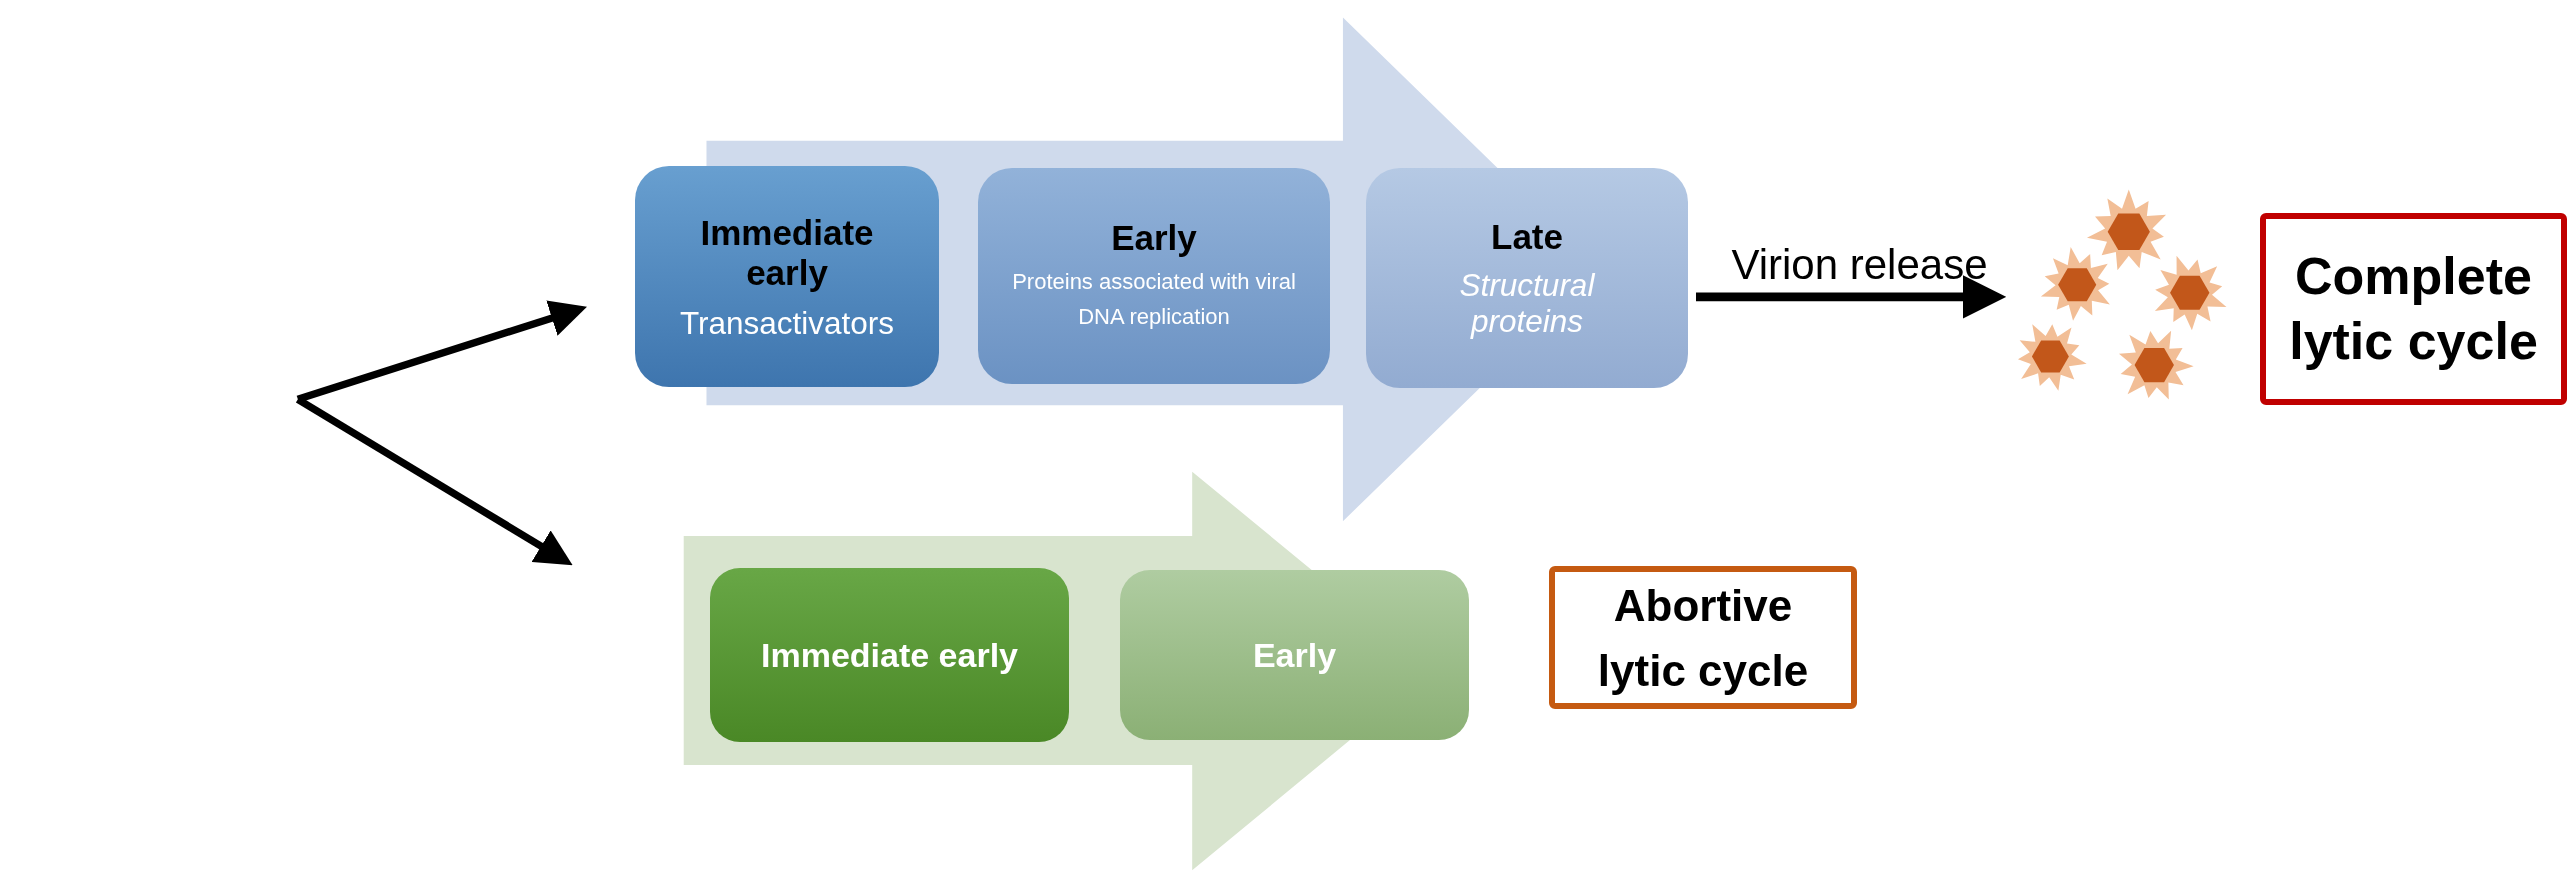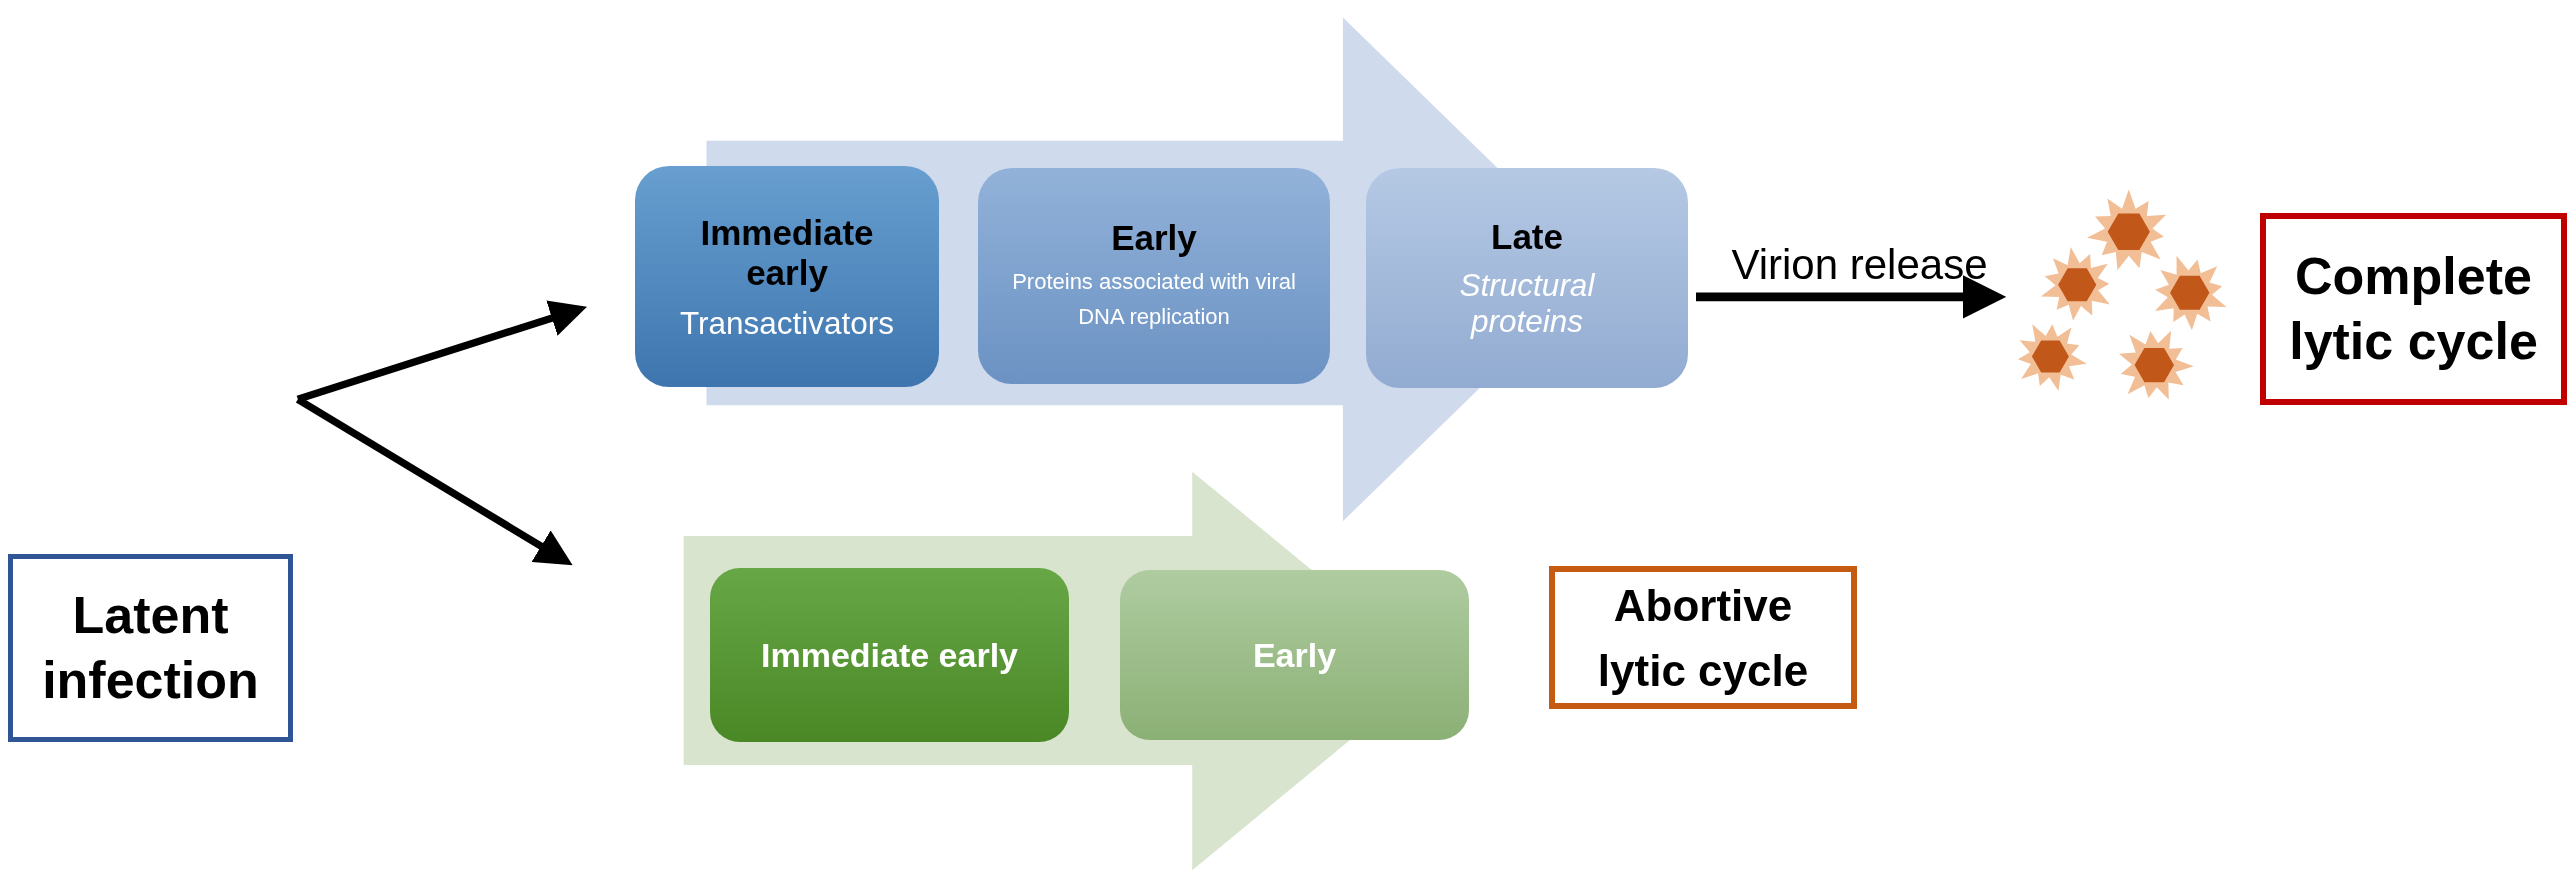--- a/index.html
+++ b/index.html
@@ -11,21 +11,21 @@
   .layer{position:absolute;left:0;top:0;width:2576px;height:885px;}
 
   
   .band-blue{fill:var(--blue-band,#cfdaec);}
   .band-green{fill:var(--green-band,#d8e4ce);}
   .black-line{stroke:var(--arrow-black,#000);fill:none;}
   .virion-spike{fill:var(--virion-spike,#f2be96);}
   .virion-core{fill:var(--virion-core,#c2571a);}
 
   
-  .abs{position:absolute;box-sizing:border-box;display:flex;align-items:center;justify-content:center;}
+  .abs{position:absolute;box-sizing:border-box;display:flex;align-items:center;justify-content:center;border-radius:6px;}
 
   
   .genes-box{
     left:56px;top:267px;width:214px;height:265px;border-radius:37px;
     background:var(--gray-box,#d9d9d9);flex-direction:column;
     font-weight:bold;font-size:38px;line-height:50px;color:#000;text-align:center;
   }
 
   
   .label-box{
@@ -93,22 +93,20 @@
         <path d="M3308.9 397.3 L3297.5 421.5 L3316.4 427.2 L3301.2 439.9 L3322.8 458.4 L3294.4 457.4 L3299.1 479.8 L3279.2 468.4 L3271.2 492.8 L3260.4 469.5 L3243.4 480.5 L3244.1 460.2 L3216.0 464.4 L3235.3 443.6 L3216.4 432.6 L3237.0 424.9 L3224.2 403.2 L3248.4 410.0 L3248.3 381.6 L3266.1 403.7 L3279.6 387.2 L3284.4 408.0 Z" class="virion-spike"></path>
         <path d="M3297.4 437.0 L3282.7 462.5 L3253.3 462.5 L3238.6 437.0 L3253.3 411.5 L3282.7 411.5 Z" class="virion-core"></path>
         <path d="M3103.2 515.2 L3091.2 529.3 L3114.1 543.0 L3087.7 546.6 L3095.6 566.6 L3075.4 559.2 L3071.9 583.1 L3058.2 563.2 L3044.2 576.2 L3041.6 557.3 L3016.3 565.7 L3030.8 543.3 L3011.6 536.1 L3029.3 525.8 L3014.1 507.8 L3037.6 510.2 L3032.9 483.9 L3052.9 501.5 L3062.8 484.1 L3070.5 502.5 L3091.5 488.7 L3084.8 512.9 Z" class="virion-spike"></path>
         <path d="M3087.6 532.0 L3073.8 555.9 L3046.2 555.9 L3032.4 532.0 L3046.2 508.1 L3073.8 508.1 Z" class="virion-core"></path>
         <path d="M3273.8 546.7 L3246.7 555.3 L3258.7 574.9 L3236.1 570.8 L3236.7 596.5 L3218.8 578.1 L3206.4 594.2 L3200.3 574.9 L3175.2 588.3 L3186.5 562.2 L3164.9 558.1 L3181.7 544.0 L3162.4 527.9 L3187.5 526.2 L3177.8 499.5 L3202.0 514.3 L3209.2 494.2 L3220.7 512.2 L3240.2 493.8 L3237.5 520.5 L3257.3 519.5 L3247.2 536.6 Z" class="virion-spike"></path>
         <path d="M3244.4 545.0 L3229.7 570.5 L3200.3 570.5 L3185.6 545.0 L3200.3 519.5 L3229.7 519.5 Z" class="virion-core"></path>
       </g>
   </svg>
 
 
-  <div class="abs label-box latent-label">Latent
-infection</div>
 
 
   <div class="abs stage stage1">
     <div class="title">Immediate early</div>
     <div class="subtitle">Transactivators</div>
   </div>
   <div class="abs stage stage2">
     <div class="title">Early</div>
     <div class="subtitle">Proteins associated with viral DNA replication</div>
   </div>

